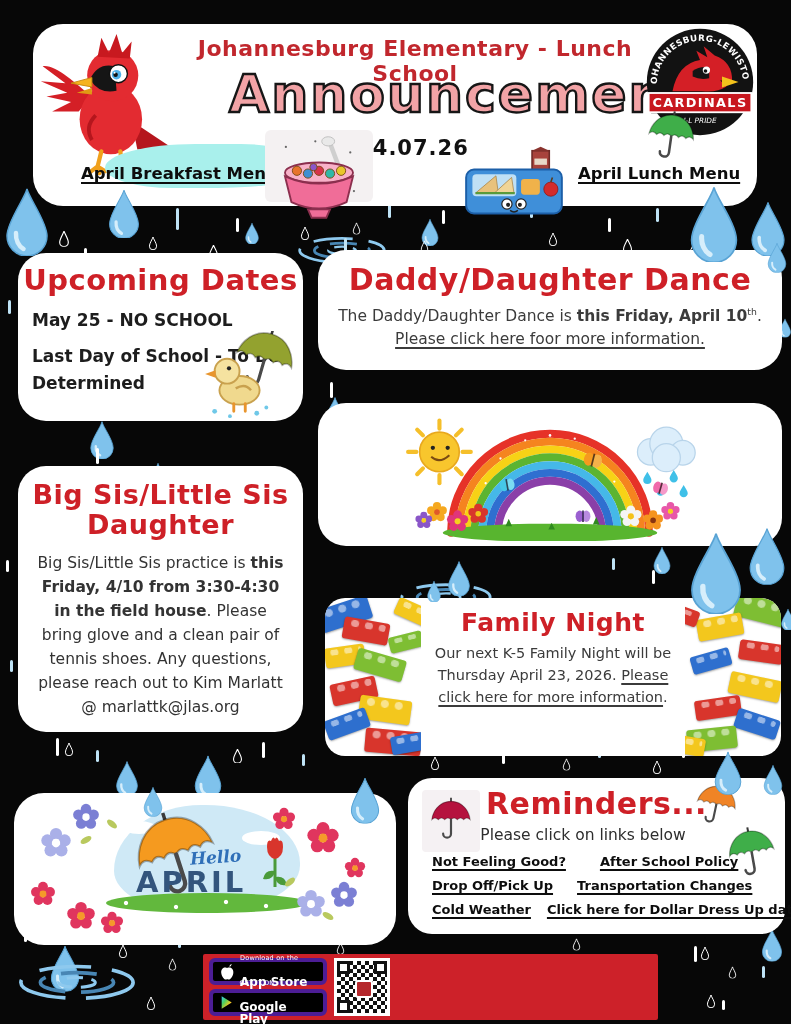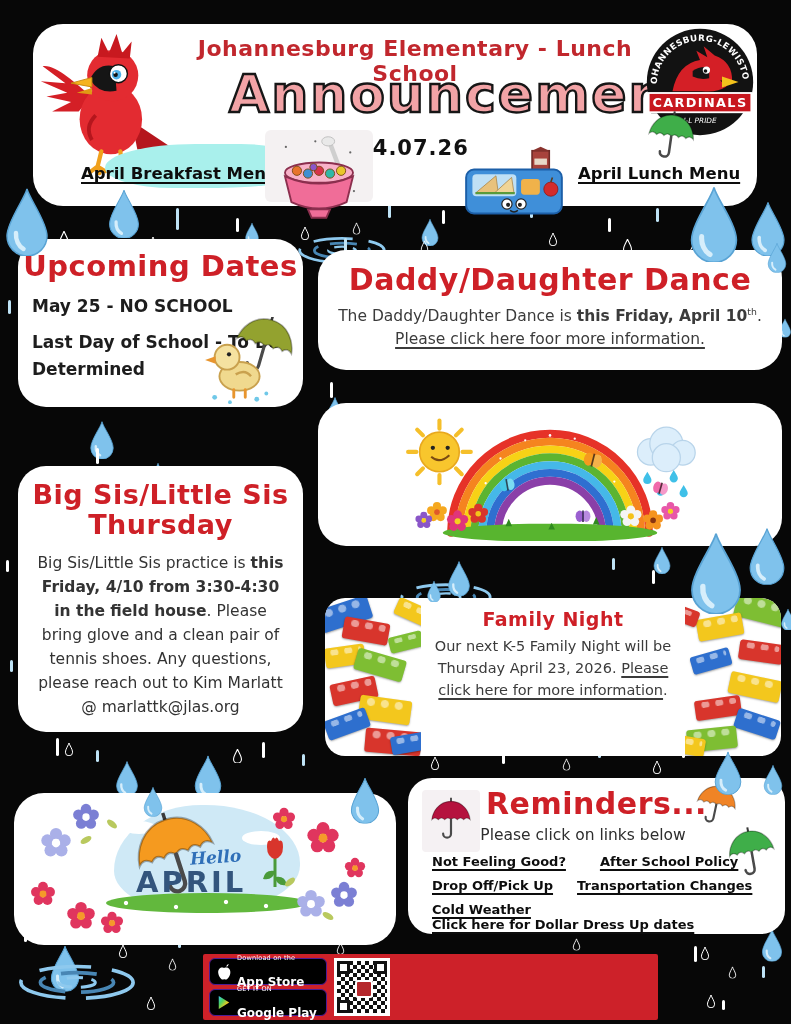--- a/index.html
+++ b/index.html
@@ -30,21 +30,21 @@
   #date{position:absolute;left:300px;width:160px;top:112px;text-align:center;font-size:21px;font-weight:800;color:#111;letter-spacing:1px;}
   #logo{position:absolute;left:612px;top:2px;width:110px;height:112px;}
   .hdr-link{position:absolute;top:140px;font-size:16.5px;font-weight:800;color:#0d0d0d;}
   #breakfast-link{left:48px;}
   #lunch-link{left:545px;}
   #bowl-box{position:absolute;left:232px;top:106px;width:108px;height:72px;background:#f4f1f2;border-radius:6px;}
   #tray-box{position:absolute;left:430px;top:122px;width:102px;height:60px;}
   #hdr-umbrella{position:absolute;left:612px;top:86px;width:52px;height:56px;color:#3fae49;transform:rotate(8deg);}
 
   
-  #upcoming-card{left:18px;top:239px;width:285px;height:168px;}
+  #upcoming-card{left:18px;top:253px;width:285px;height:168px;}
   #upcoming-card h2{margin:10px 0 0;text-align:center;font-size:29px;}
   .date-line{margin:10px 0 0 14px;width:252px;font-size:17px;font-weight:700;color:#1d1d1d;line-height:1.55;}
   #duck{position:absolute;right:4px;bottom:2px;width:96px;height:88px;}
 
   
   #dance-card{left:318px;top:250px;width:464px;height:120px;}
   #dance-card h2{margin:12px 0 0;text-align:center;font-size:30px;}
   .dance-body{margin:8px 18px 16px;text-align:center;font-size:15.5px;color:#3b3b3b;line-height:1.5;}
 
   
@@ -56,21 +56,21 @@
   #bigsis-card h2{margin:14px 0 0;text-align:center;font-size:27px;line-height:1.1;}
   .bigsis-body{margin:12px 18px 0;text-align:center;font-size:15.5px;color:#333;line-height:1.55;}
 
   
   #family-card{left:325px;top:598px;width:456px;height:158px;border-radius:20px;overflow:hidden;}
   .brick{position:absolute;border-radius:3px;box-shadow:0 1px 2px rgba(0,0,0,.35);}
   .brick::before{content:"";position:absolute;left:8%;right:8%;top:10%;height:32%;border-radius:3px;
      background-image:radial-gradient(circle at 7px 50%, rgba(255,255,255,.5) 0 3.5px, transparent 4.5px);
      background-size:14px 100%;background-repeat:repeat-x;}
   #family-inner{position:absolute;left:96px;right:96px;top:0;bottom:0;background:#fff;z-index:2;}
-  #family-inner h2{margin:10px 0 0;text-align:center;font-size:19px;}
+  #family-inner h2{margin:10px 0 0;text-align:center;font-size:25px;}
   .family-body{margin:6px 2px 0;text-align:center;font-size:14.5px;color:#3b3b3b;line-height:1.5;}
 
   
   #april-card{left:14px;top:793px;width:382px;height:152px;border-radius:30px;}
   .flower{position:absolute;}
   .leaf{position:absolute;background:#b9c95e;border-radius:50%;}
   #april-scene{position:absolute;left:100px;top:12px;width:186px;height:108px;}
   #april-blob{position:absolute;inset:0;background:#cfe9f6;border-radius:48% 52% 55% 45%/62% 55% 45% 40%;}
   .mini-cloud{position:absolute;background:#fff;border-radius:50%;}
   #april-umbrella{position:absolute;left:16px;top:4px;width:94px;height:96px;color:#f59a1f;transform:rotate(-18deg);}
@@ -89,27 +89,27 @@
   #rem-umbrella-box{position:absolute;left:14px;top:12px;width:58px;height:62px;background:#f5f1f3;border-radius:4px;
                     display:flex;align-items:center;justify-content:center;}
   #rem-umbrella-left{width:44px;height:48px;color:#b5123e;}
   #rem-title{position:absolute;left:78px;top:8px;width:220px;text-align:center;font-size:30px;}
   #rem-umbrella-orange{position:absolute;right:46px;top:4px;width:46px;height:48px;color:#f08426;transform:rotate(12deg);}
   #rem-umbrella-green{position:absolute;right:6px;top:48px;width:54px;height:56px;color:#3fae49;transform:rotate(-10deg);z-index:3;}
   #rem-subtitle{position:absolute;left:50px;top:48px;width:250px;text-align:center;font-size:15.5px;color:#2d2d2d;}
   .rem-rows{position:absolute;left:24px;right:12px;top:76px;}
   .rem-row{display:flex;margin-bottom:9px;}
   .rem-link{font-size:13px;font-weight:800;color:#0d0d0d;white-space:nowrap;}
-  .g1{gap:34px;} .g2{gap:24px;} .g3{flex-direction:column;}
+  .g1{gap:34px;} .g2{gap:24px;} .g3{gap:16px;}
 
   
   #footer-bar{position:absolute;left:203px;top:954px;width:455px;height:66px;background:#cd2129;z-index:2;
               display:flex;align-items:center;padding:0 6px;box-sizing:border-box;gap:7px;border-radius:2px;}
   .badge-col{display:flex;flex-direction:column;gap:4px;}
-  .badge{width:118px;height:27px;background:#000;border:1px solid #4c1d95;border-radius:6px;color:#fff;
+  .badge{width:118px;height:27px;background:#000;border:4px solid #4c1d95;border-radius:6px;color:#fff;
          display:flex;align-items:center;gap:6px;padding:0 7px;box-sizing:border-box;}
   .badge .txt{display:flex;flex-direction:column;line-height:1;}
   .badge .small{font-size:6.5px;letter-spacing:.2px;}
   .badge .big{font-size:12px;font-weight:700;margin-top:14px;}
   #qr{width:56px;height:58px;background:#fff;padding:3px;box-sizing:border-box;position:relative;flex:none;}
   #qr-pattern{position:absolute;inset:3px;background:repeating-conic-gradient(#111 0 25%,#fff 0 50%) 0 0/8px 8px;}
   .qr-eye{position:absolute;width:13px;height:13px;background:#fff;border:3px solid #111;box-sizing:border-box;}
   #qr-center{position:absolute;left:21px;top:22px;width:14px;height:14px;background:#b5282c;border:2px solid #fff;border-radius:3px;}
   #footer-msg{font-size:11.5px;color:#fff;line-height:1.35;width:244px;}
 </style>
@@ -360,21 +360,21 @@
         <g transform="translate(334,96) rotate(16)">
             <ellipse cx="-4" cy="0" rx="5" ry="7" fill="#f06aaa"></ellipse>
             <ellipse cx="4" cy="0" rx="5" ry="7" fill="#f59aca"></ellipse>
             <line x1="0" y1="-7" x2="0" y2="7" stroke="#5a2a3a" stroke-width="2"></line>
           </g>
       </g>
     </svg>
   </div>
 
   <div class="card" id="bigsis-card">
-    <h2 class="red-title"><span>Big Sis/Little Sis</span><br><span>Thursday</span></h2>
+    <h2 class="red-title"><span>Big Sis/Little Sis</span><br><span>Daughter</span></h2>
     <p class="bigsis-body"><span>Big Sis/Little Sis practice is </span><b>this Friday, 4/10 from 3:30-4:30 in the field house</b><span>. Please bring glove and a clean pair of tennis shoes. Any questions, please reach out to Kim Marlatt @ marlattk@jlas.org</span></p>
   </div>
 
   <div class="card" id="family-card">
     <div id="family-inner">
       <h2 class="red-title">Family Night</h2>
       <p class="family-body"><span>Our next K-5 Family Night will be Thursday April 23, 2026. </span><span class="ul">Please click here for more information</span><span>.</span></p>
     </div>
   <div class="brick" style="left: -6px; top: 4px; width: 52px; height: 24px; background: rgb(46, 111, 206); transform: rotate(-18deg); z-index: 1;"></div>
       <div class="brick" style="left: 18px; top: 22px; width: 46px; height: 22px; background: rgb(216, 53, 44); transform: rotate(10deg); z-index: 1;"></div>

